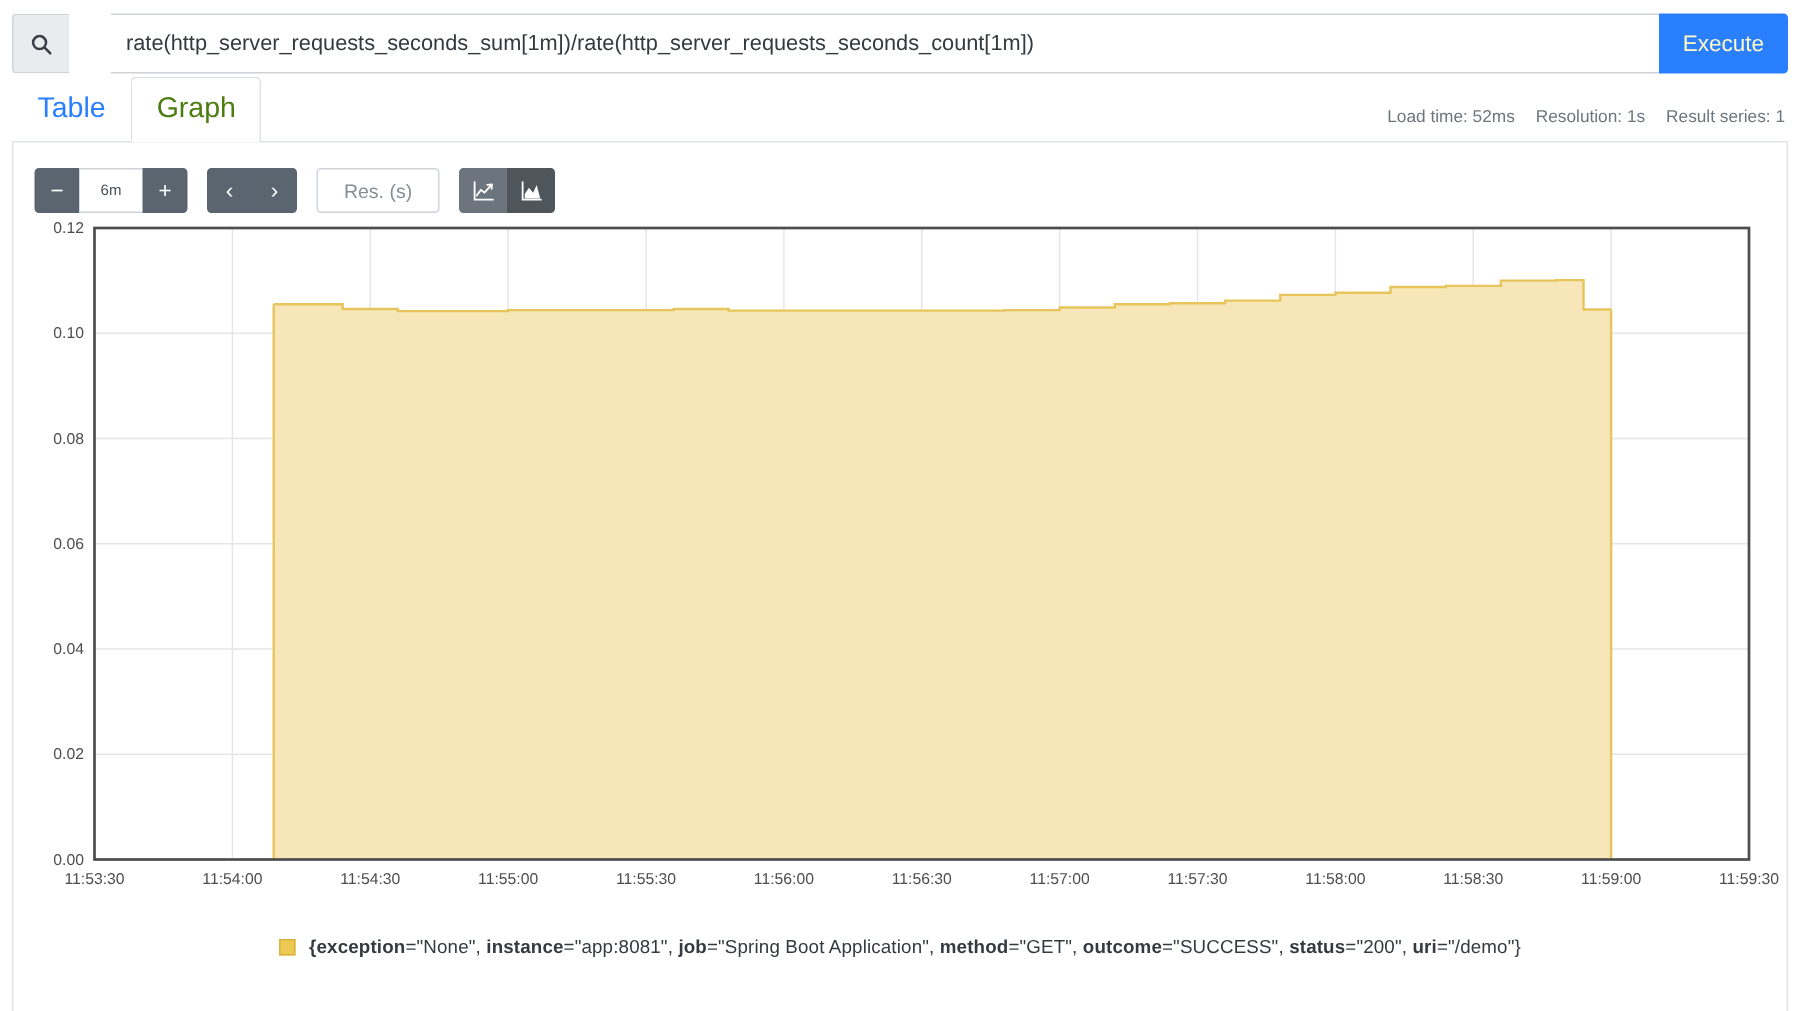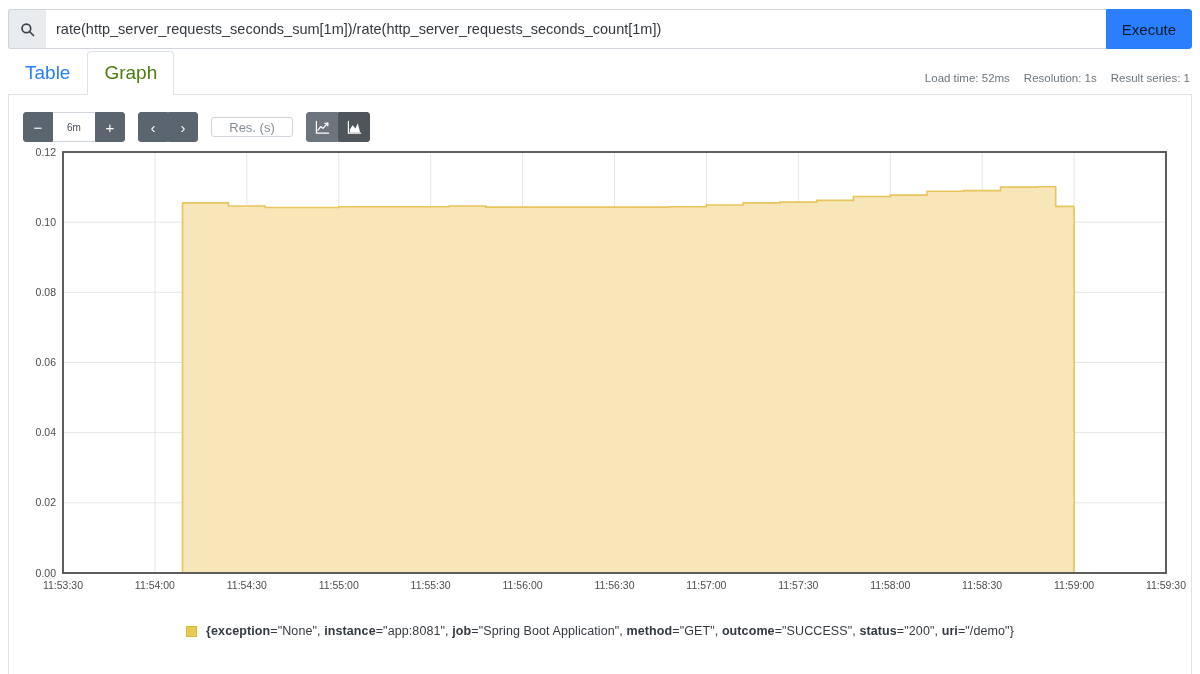--- a/index.html
+++ b/index.html
@@ -36,24 +36,25 @@
     border: 1px solid #ced4da;
     border-left: none;
     border-right: none;
     font-size: 14.5px;
     font-family: "Liberation Sans", sans-serif;
     padding: 0 10px;
     color: #343a40;
     background: #fff;
     outline: none;
     min-width: 0;
+    margin-left: 28px;
   }
   .execute-btn {
     background: #2a7fff;
-    color: #0f172a;
+    color: #fef9c3;
     border: 1px solid #2a7fff;
     border-radius: 0 3px 3px 0;
     font-size: 15px;
     font-family: "Liberation Sans", sans-serif;
     padding: 0 15px;
     cursor: pointer;
     white-space: nowrap;
     font-weight: 400;
   }
 
@@ -158,21 +159,21 @@
   .clear-x {
     color: #212529;
     font-size: 13px;
     font-weight: bold;
     cursor: pointer;
     line-height: 1;
     padding: 0 2px;
   }
   .res-input {
     width: 82px;
-    height: 20px;
+    height: 30px;
     border: 1px solid #ced4da;
     border-radius: 3px;
     font-size: 13px;
     text-align: center;
     color: #495057;
     background: #fff;
     font-family: "Liberation Sans", sans-serif;
     outline: none;
   }
   .res-input::placeholder { color: #868e96; opacity: 1; }

